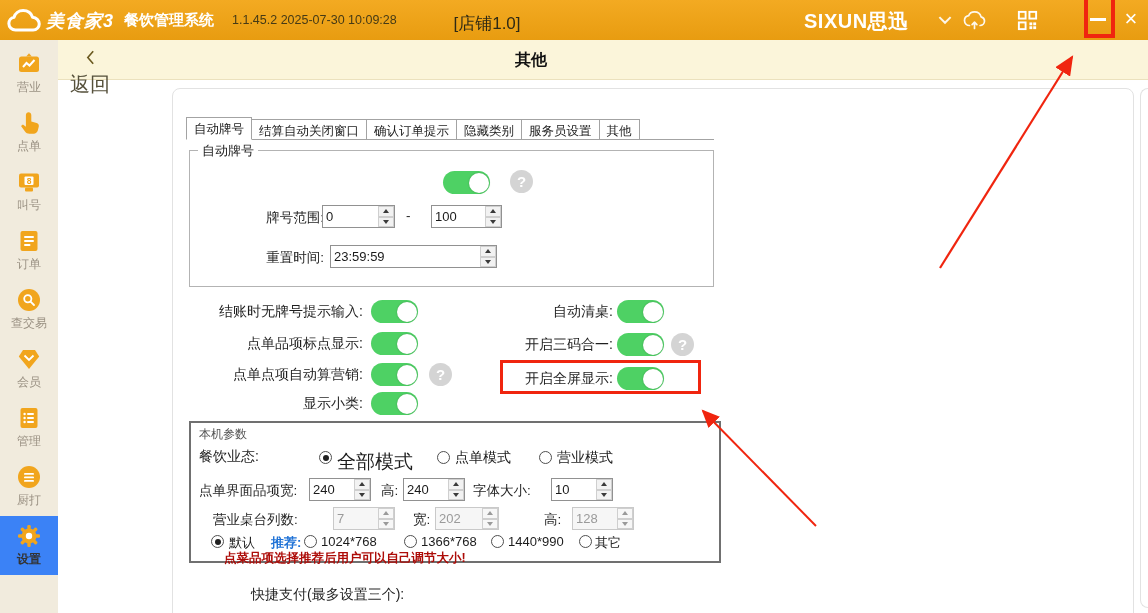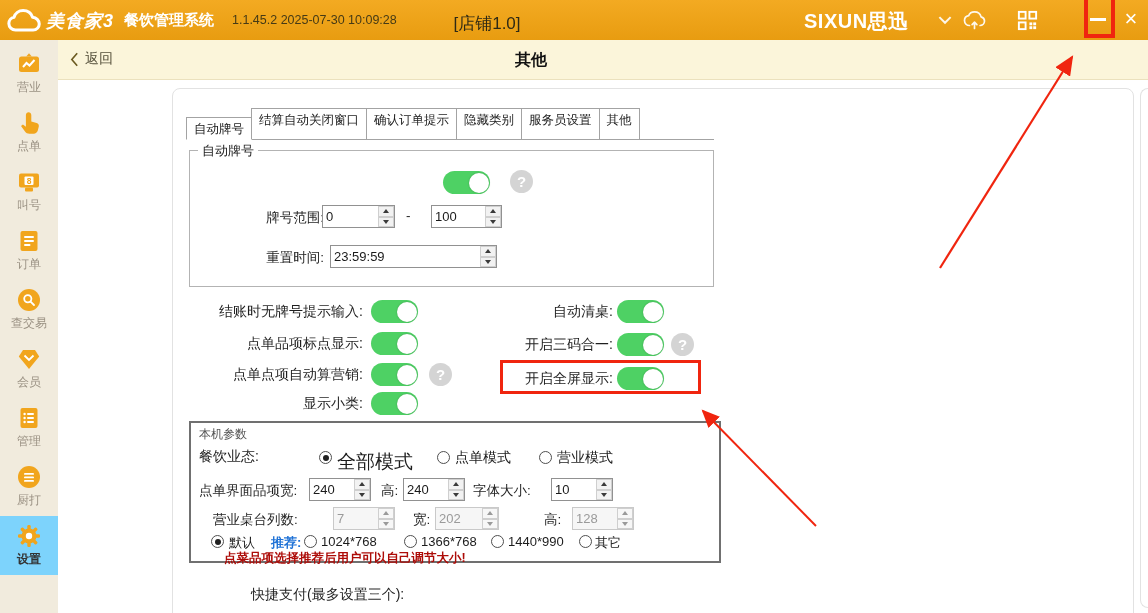--- a/index.html
+++ b/index.html
@@ -18,36 +18,36 @@
   .tb-icon { position:absolute; top:8px; cursor:pointer; }
   .min-btn { position:absolute; left:1090px; top:10px; width:18px; height:18px; display:flex; align-items:center; }
   .min-btn .dash { width:16px; height:3px; background:#fff; }
   .close-btn { position:absolute; left:1118px; top:5px; width:26px; height:28px; color:#fff; font-size:22px; line-height:28px; text-align:center; }
   .red-rect-min { position:absolute; left:1084px; top:-5px; width:31px; height:43px; border:4px solid #f0250f; pointer-events:none; }
 
   
   .sidebar { position:absolute; left:0; top:40px; width:58px; height:573px; background:#f1ebdd; padding-top:4px; }
   .side-item { width:58px; height:59px; display:flex; flex-direction:column; align-items:center; justify-content:center; gap:2px; cursor:pointer; }
   .side-item .slabel { font-size:12px; color:#9a9183; white-space:nowrap; }
-  .side-item.active { background:#7dd3fc; }
+  .side-item.active { background:#3b82f6; }
   .side-item.active .slabel { color:#333; font-weight:bold; }
 
   
   .header { position:absolute; left:58px; top:40px; width:1090px; height:40px; background:#fbf5da; border-bottom:1px solid #ebe1bd; }
-  .back { position:absolute; left:12px; top:10px; display:flex; align-items:center; gap:6px; color:#55503b; font-size:14px; cursor:pointer; }
+  .back { position:absolute; left:12px; top:10px; display:flex; align-items:center; gap:6px; color:#55503b; font-size:20px; cursor:pointer;flex-direction:column; }
   .page-title { position:absolute; left:457px; top:10px; font-size:16px; font-weight:bold; color:#111; }
 
   
   .panel { position:absolute; left:172px; top:88px; width:962px; height:540px; background:#fff;
            border:1px solid #e2e2e2; border-radius:8px; }
   .side-strip { position:absolute; left:1140px; top:88px; width:14px; height:520px; border:1px solid #e2e2e2; border-right:none; border-radius:8px 0 0 8px; background:#fff; }
 
   
   .tabstrip { position:absolute; left:14px; top:28px; display:flex; align-items:flex-end; height:23px; font-size:12.5px; color:#222; }
-  .tab { border:1px solid #a3a3a3; margin-left:-1px; background:#fff; padding:3px 7px 4px; height:32px; white-space:nowrap; cursor:pointer; }
+  .tab { border:1px solid #a3a3a3; margin-left:-1px; background:#fff; padding:3px 7px 4px; height:21px; white-space:nowrap; cursor:pointer; }
   .tab.active { height:23px; border-bottom:1px solid #fff; z-index:2; position:relative; }
   .tabstrip-line { position:absolute; left:14px; top:50px; width:527px; border-bottom:1px solid #a3a3a3; }
 
   
   .group1 { position:absolute; left:16px; top:61px; width:525px; height:137px; border:1px solid #b3b3b3; }
   .group1 .legend { position:absolute; left:8px; top:-9px; background:#fff; padding:0 4px; font-size:13px; color:#222; }
   .group2 { position:absolute; left:16px; top:332px; width:532px; height:142px; border:2px solid #707070; }
   .g2-title { position:absolute; left:8px; top:3px; font-size:12px; color:#555; }
 
   .lbl { position:absolute; font-size:13.5px; color:#1f1f1f; white-space:nowrap; }

